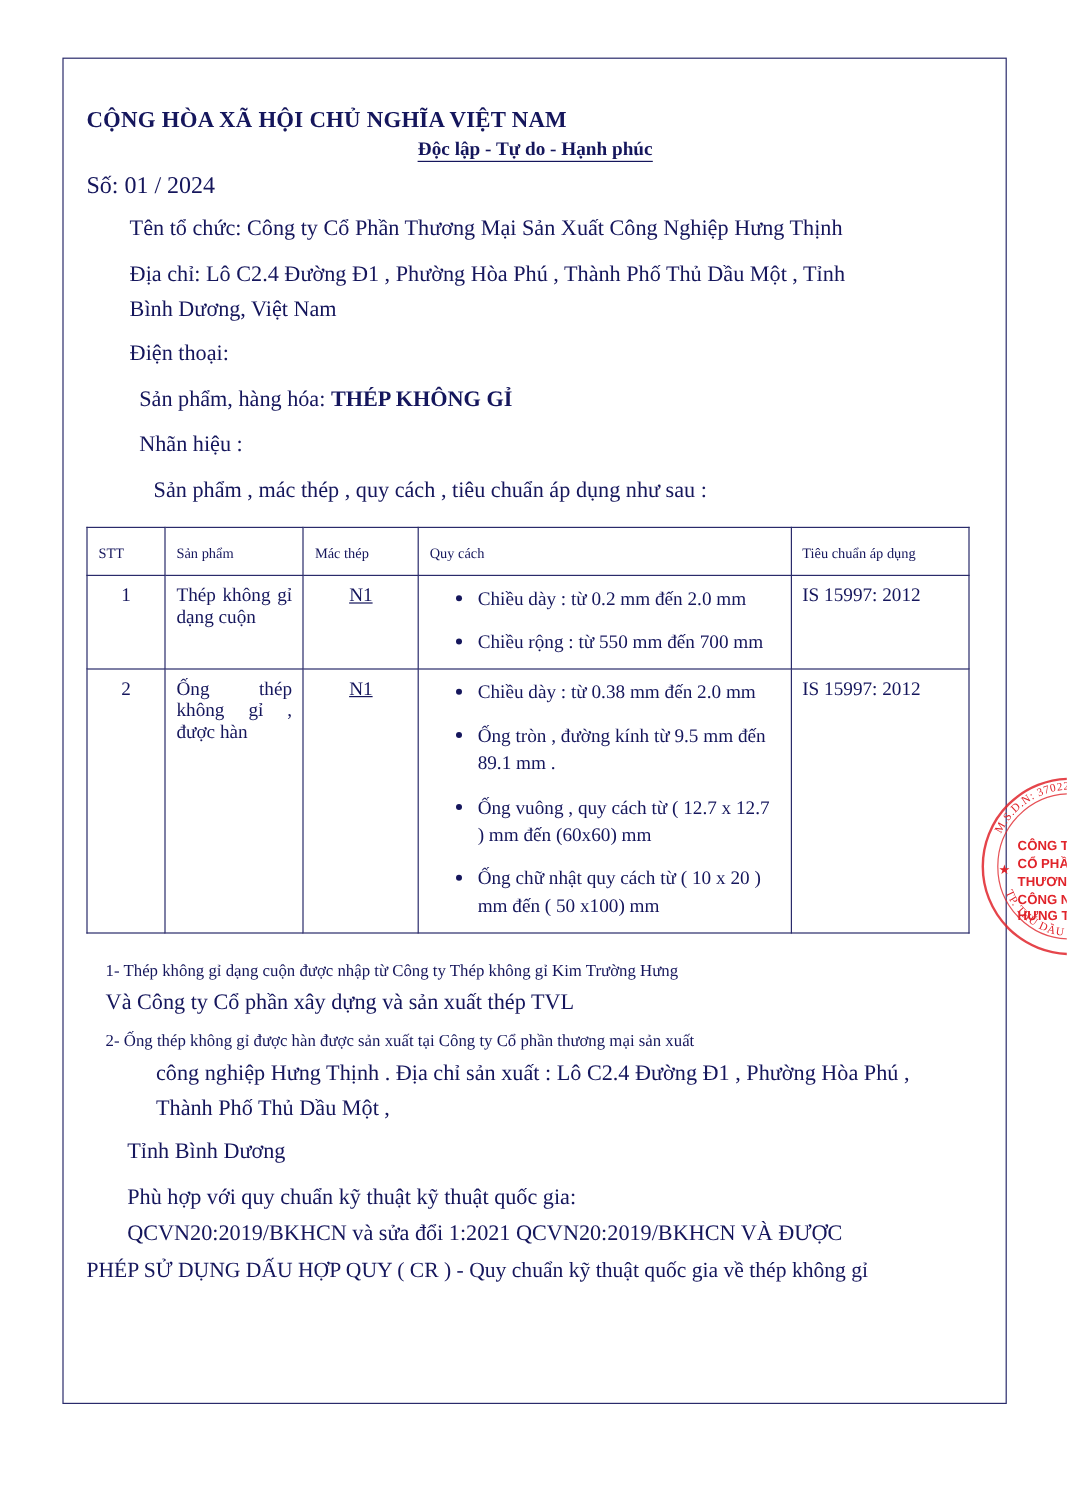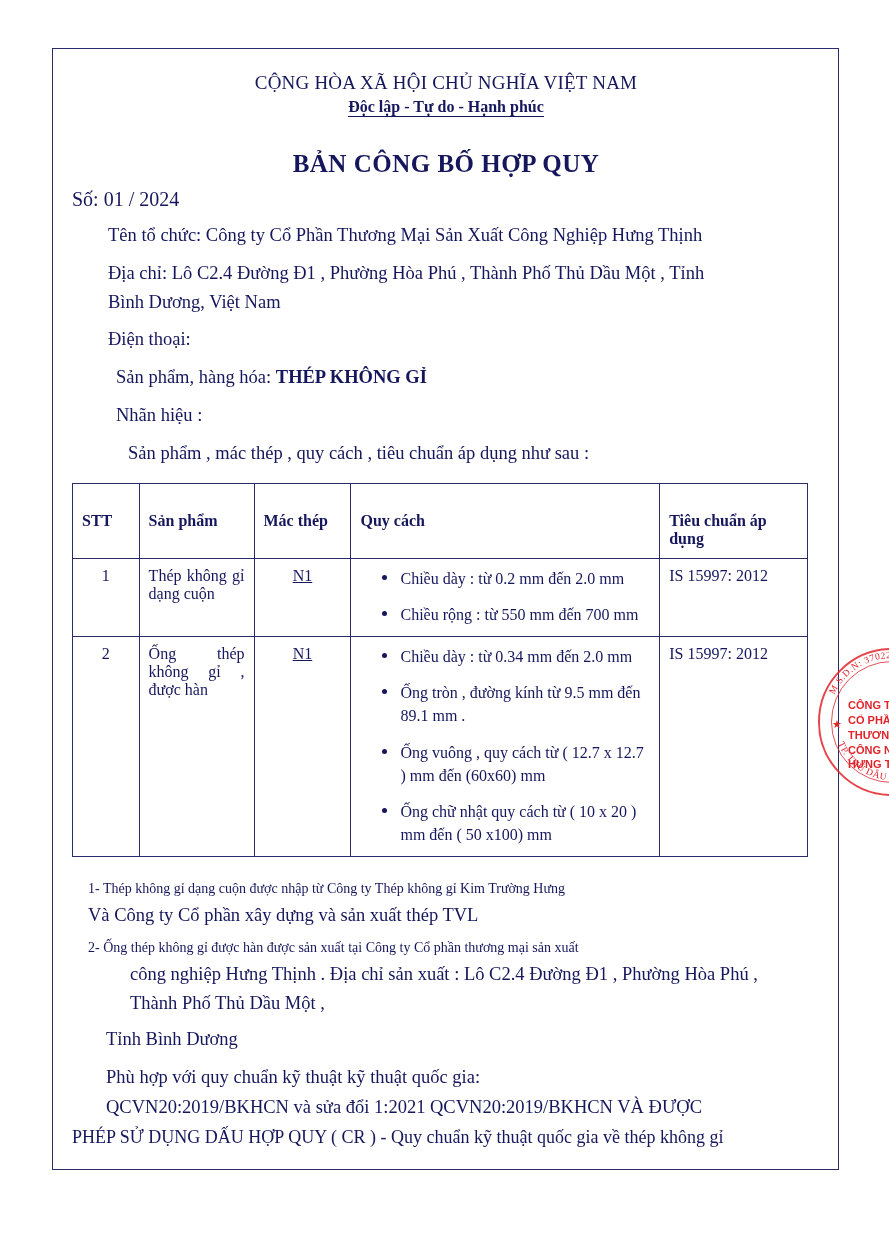--- a/index.html
+++ b/index.html
@@ -33,25 +33,25 @@
   }
   .content {
     position: absolute;
     left: 72px;
     top: 62px;
     width: 748px;
     box-sizing: border-box;
   }
 
   .nation-title {
-    text-align: center;
-    font-weight: normal;
+    text-align: left;
+    font-weight: bold;
     font-size: 19px;
     letter-spacing: 0.2px;
-    margin-top: 10px;
+    margin-top: 28px;
   }
   .nation-sub {
     text-align: center;
     font-weight: bold;
     font-size: 16px;
     margin-top: 4px;
   }
   .nation-sub span {
     border-bottom: 1.2px solid #15165c;
     padding-bottom: 1px;
@@ -87,24 +87,24 @@
     margin-left: 0px;
     font-size: 16px;
   }
   table.spec th, table.spec td {
     border: 1px solid #2a2b6b;
     vertical-align: top;
     padding: 8px 9px;
     color: #15165c;
   }
   table.spec th {
-    font-weight: bold;
+    font-weight: normal;
     text-align: left;
-    font-size: 16px;
-    padding-top: 28px;
+    font-size: 12px;
+    padding-top: 14px;
     padding-bottom: 10px;
   }
   .col-stt { width: 52px; text-align: center; }
   .col-sp { width: 110px; }
   .col-mac { width: 90px; text-align: center; }
   .col-qc { width: 340px; }
   .col-tc { width: 150px; }
 
   td.c-stt { text-align: center; }
   td.c-mac { text-align: center; text-decoration: underline; }
@@ -237,21 +237,20 @@
 <body>
 
 <div class="page">
   <div class="doc-border"></div>
 
   <div class="content">
 
     <div class="nation-title">CỘNG HÒA XÃ HỘI CHỦ NGHĨA VIỆT NAM</div>
     <div class="nation-sub"><span>Độc lập - Tự do - Hạnh phúc</span></div>
 
-    <div class="doc-title">BẢN CÔNG BỐ HỢP QUY</div>
     <div class="doc-number">Số: 01 / 2024</div>
 
     <div class="para p-indent-1">Tên tổ chức: Công ty Cổ Phần Thương Mại Sản Xuất Công Nghiệp Hưng Thịnh</div>
     <div class="para p-indent-1">Địa chỉ: Lô C2.4 Đường Đ1 , Phường Hòa Phú , Thành Phố Thủ Dầu Một , Tỉnh</div>
     <div class="para p-indent-1" style="margin-top:2px">Bình Dương, Việt Nam</div>
     <div class="para p-indent-1">Điện thoại:</div>
 
     <div class="para p-indent-2">
       <span>Sản phẩm, hàng hóa: </span><span class="bold">THÉP KHÔNG GỈ</span>
     </div>
@@ -280,21 +279,21 @@
             </ul>
           </td>
           <td>IS 15997: 2012</td>
         </tr>
         <tr>
           <td class="c-stt">2</td>
           <td class="c-sp">Ống thép không gỉ , được hàn</td>
           <td class="c-mac">N1</td>
           <td>
             <ul class="qc">
-              <li>Chiều dày : từ 0.34 mm đến 2.0 mm</li>
+              <li>Chiều dày : từ 0.38 mm đến 2.0 mm</li>
               <li>Ống tròn , đường kính từ 9.5 mm đến 89.1 mm .</li>
               <li>Ống vuông , quy cách từ ( 12.7 x 12.7 ) mm đến (60x60) mm</li>
               <li>Ống chữ nhật quy cách từ ( 10 x 20 ) mm đến ( 50 x100) mm</li>
             </ul>
           </td>
           <td>IS 15997: 2012</td>
         </tr>
       </tbody>
     </table>
 

